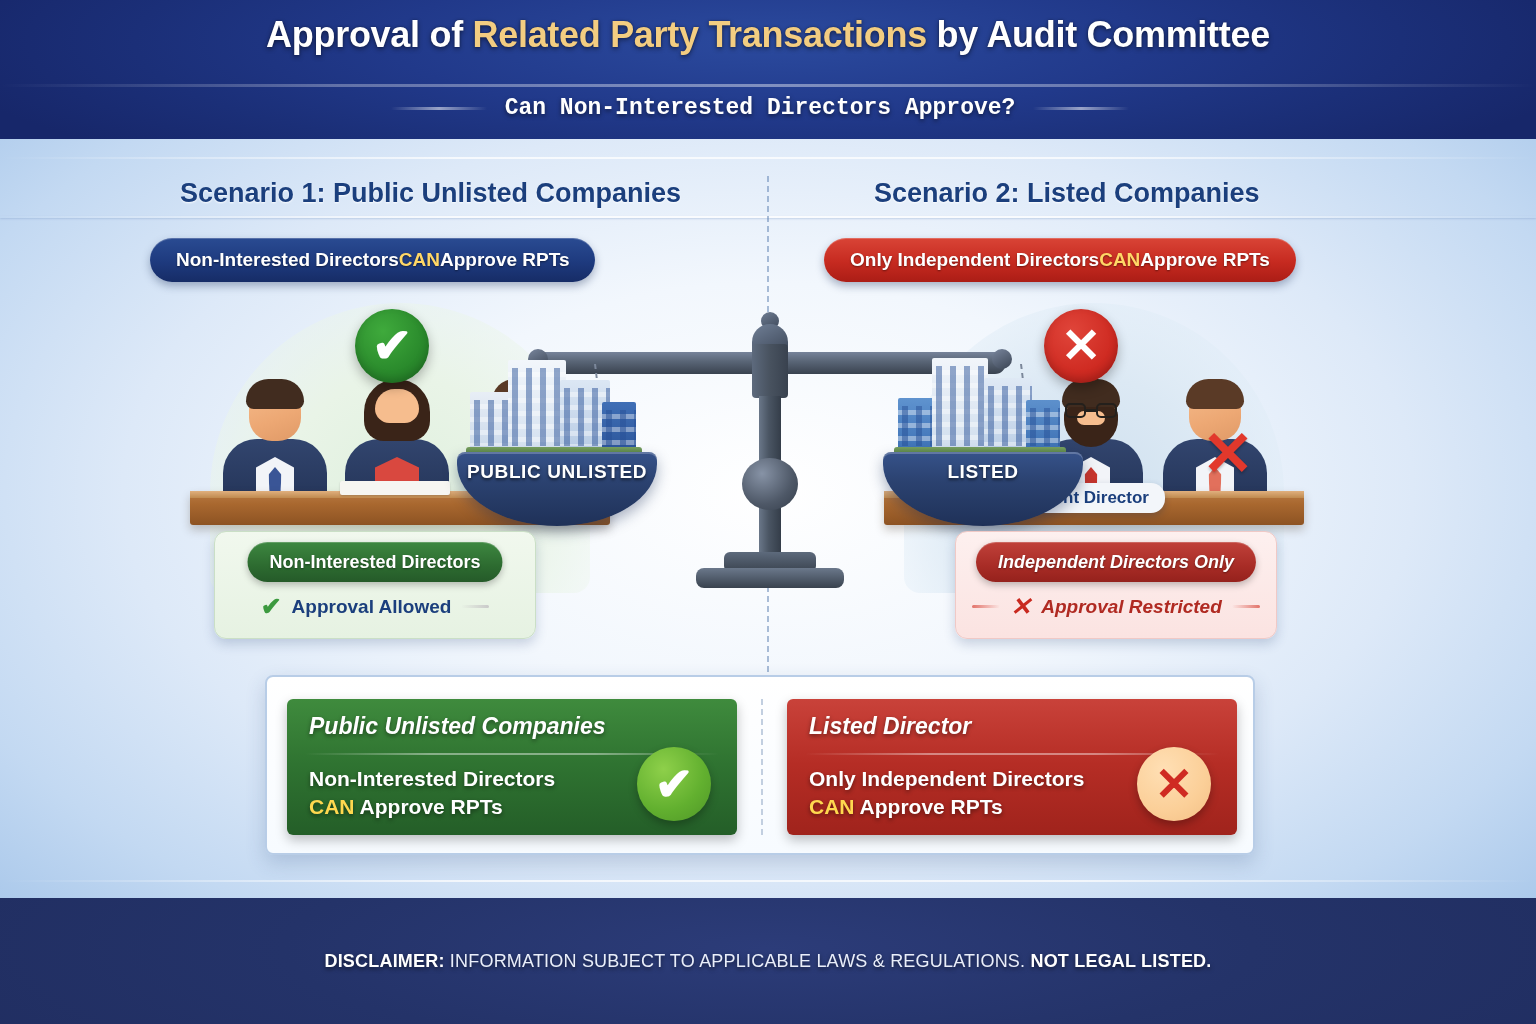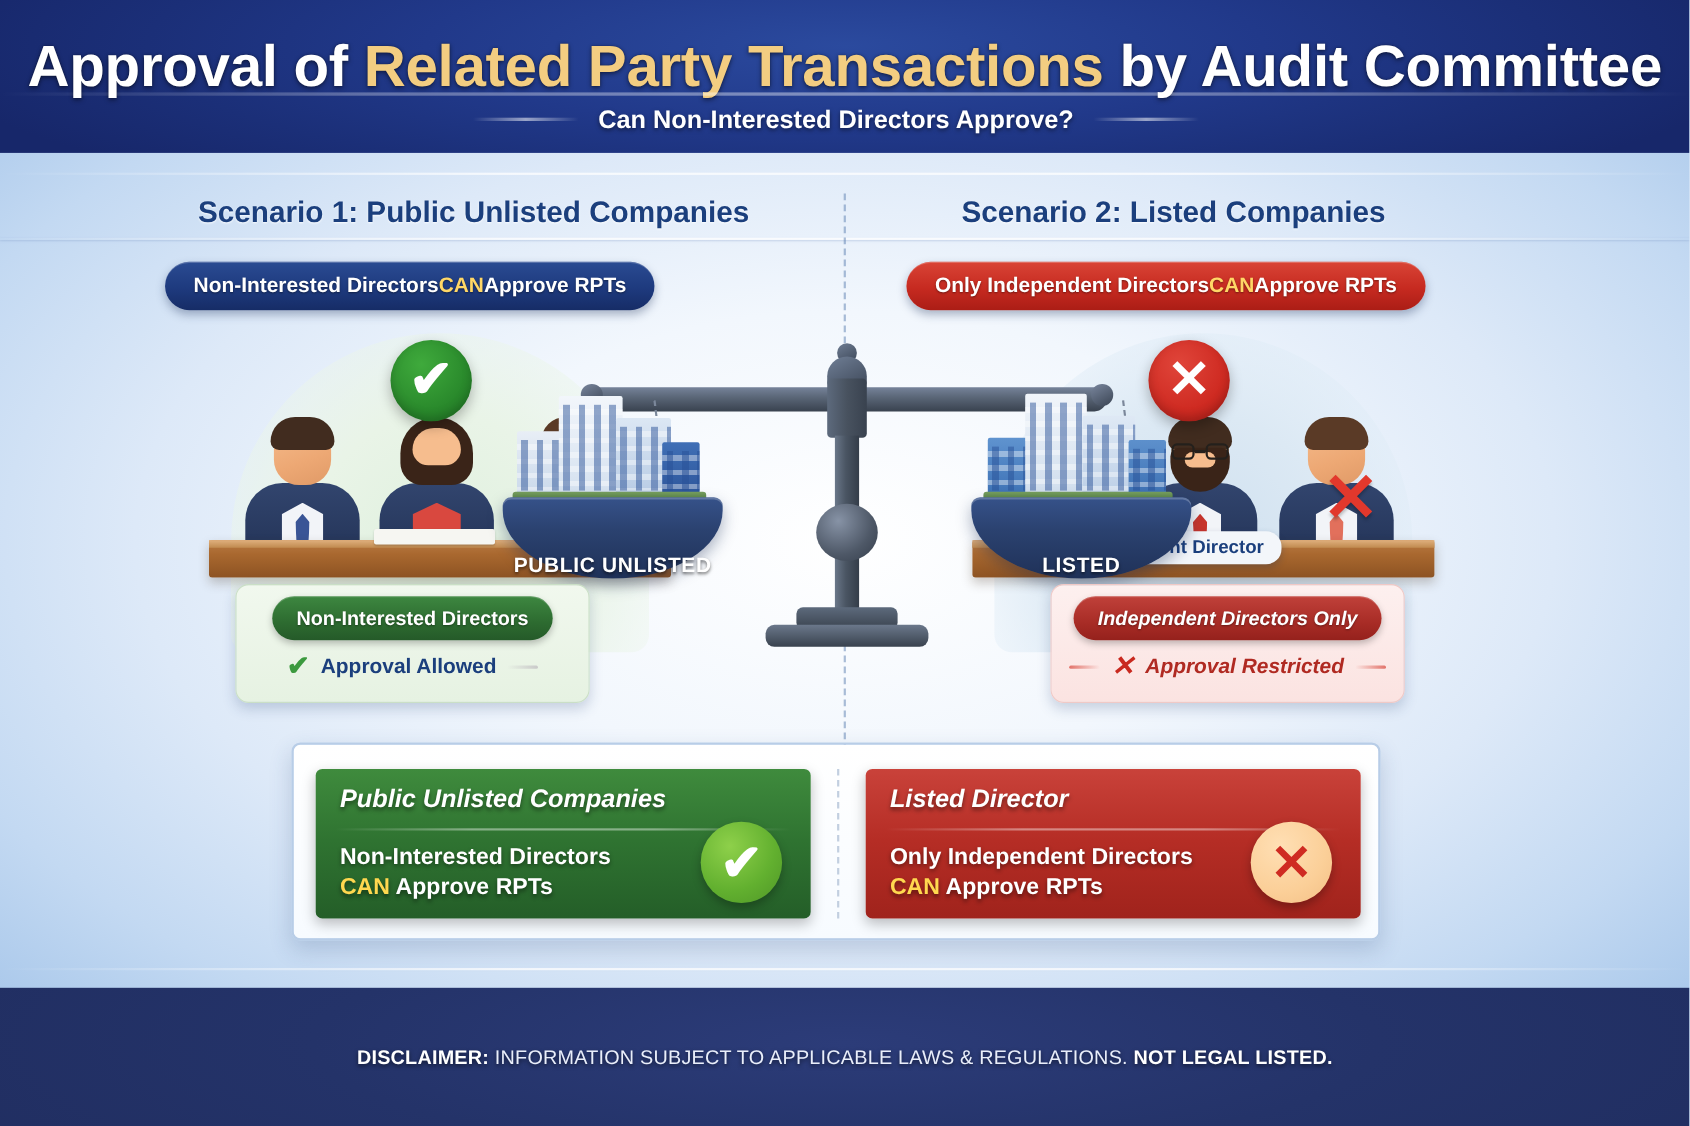--- a/index.html
+++ b/index.html
@@ -25,30 +25,29 @@
       radial-gradient(ellipse 55% 120% at 50% 30%, #2b4a9e 0%, #21398a 45%, #1b2f78 75%, #17276a 100%);
     overflow: hidden;
   }
   .header::after {
     content:""; position:absolute; left:0; right:0; top:84px; height:3px;
     background: linear-gradient(90deg, rgba(255,255,255,0) 0%, rgba(255,255,255,.30) 22%, rgba(255,255,255,.42) 50%, rgba(255,255,255,.30) 78%, rgba(255,255,255,0) 100%);
   }
   .header-title {
     position: absolute; left: 0; right: 0; top: 14px;
     text-align: center;
-    font-size: 53px; font-weight: bold; color: #ffffff;
+    font-size: 36px; font-weight: bold; color: #ffffff;
     letter-spacing: -0.3px;
     text-shadow: 0 2px 5px rgba(0,0,0,.45), 0 0 2px rgba(0,0,0,.35);
     white-space: nowrap;
-    margin-top: 16px;
   }
   .header-title .gold { color: #f3cd81; }
   .header-sub-wrap {
     position: absolute; left: 0; right: 16px; top: 95px;
-    display: flex; align-items: center; justify-content: center; gap: 18px;
+    display: flex; align-items: center; justify-content: center; gap: 18px; font-family: Liberation Mono, monospace;
   }
   .header-sub {
     font-size: 23px; font-weight: bold; color: #ffffff;
     text-shadow: 0 2px 4px rgba(0,0,0,.5);
     white-space: nowrap;
   }
   .sub-rule { width: 96px; height: 3px;
     background: linear-gradient(90deg, rgba(255,255,255,0), rgba(255,255,255,.55), rgba(255,255,255,0)); }
 
   
@@ -331,21 +330,21 @@
   }
   .chainset i:nth-child(1) { left: 28px; transform: rotate(7deg); transform-origin: top center; }
   .chainset i:nth-child(2) { left: 65px; }
   .chainset i:nth-child(3) { left: 102px; transform: rotate(-7deg); transform-origin: top center; }
 
   .pan {
     position: absolute; top: 152px; width: 200px; height: 74px;
     background: linear-gradient(180deg, #36528a 0%, #2b4270 40%, #1f3158 100%);
     border-radius: 8px 8px 100px 100px / 8px 8px 62px 62px;
     box-shadow: 0 6px 14px rgba(20,40,80,.35), inset 0 2px 0 rgba(255,255,255,.22);
-    display: flex; align-items: flex-end; justify-content: center;
+    display: flex; align-items: flex-start; justify-content: center;
   }
   .pan.l { left: -43px; }
   .pan.r { left: 383px; }
   .pan-label {
     margin-top: 9px;
     font-size: 19px; font-weight: bold; color: #ffffff; letter-spacing: .6px;
     text-shadow: 0 2px 3px rgba(0,0,0,.55);
     white-space: nowrap;
   }
 

